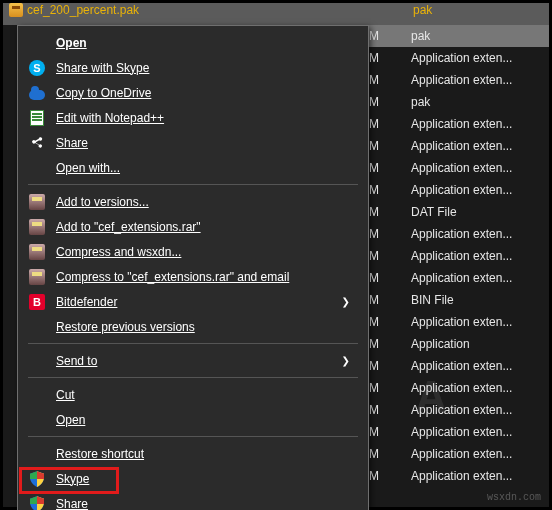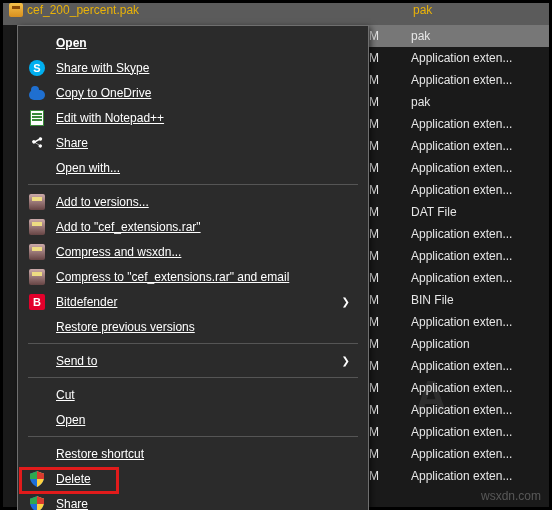--- a/index.html
+++ b/index.html
@@ -1,19 +1,19 @@
 <!DOCTYPE html>
 <html><head>
 <meta charset="utf-8">
 <style>
   * { box-sizing: border-box; margin: 0; padding: 0; }
   html, body { width: 552px; height: 510px; overflow: hidden; font-family: "Segoe UI", Arial, sans-serif; font-size: 12px; background: #000; color: #fff; }
   .frame { width: 552px; height: 510px; border: 3px solid #000; background: #111; position: relative; }
   .watermark-a { position: absolute; right: 100px; bottom: 85px; font-size: 44px; font-weight: 800; color: rgba(180,180,180,0.12); letter-spacing: 2px; font-family: Arial, sans-serif; pointer-events:none; }
-  .watermark-c { position: absolute; right: 8px; bottom: 4px; font-size: 12px; color: rgba(200,200,200,0.35); pointer-events:none; }
+  .watermark-c { position: absolute; right: 8px; bottom: 4px; font-size: 10px; color: rgba(200,200,200,0.35); pointer-events:none;font-family:Liberation Mono, monospace; }
 
   
   .filelist { position: absolute; inset: 0; background: #1a1a1a; }
   .filerow { display: flex; align-items: flex-start; height: 22px; color: #eab308; font-size: 12px; }
   .filerow .fname { width: 260px; padding-left: 24px; white-space: nowrap; overflow: hidden; text-overflow: ellipsis; }
   .filerow .fdate { width: 140px; white-space: nowrap; margin-top: 40px; }
   .filerow .ftype { flex: 1; padding-left: 10px; white-space: nowrap; overflow: hidden; text-overflow: ellipsis; }
   .filerow.sel { background: #5b5b5b; }
   .filerow .icon { position:absolute; left:6px; width:14px; height:14px; }
   .pak-ico { width:14px; height:14px; background:linear-gradient(#f6c24b,#d88f1f); border-radius:2px; position:relative; }
@@ -249,21 +249,21 @@
     </div>
     <div class="mi" id="menu-delete">
       <span class="ico">
         <span class="i-shield"><svg viewBox="0 0 16 18">
               <path d="M8 0l8 3v4c0 5-3.5 9-8 11C3.5 16 0 12 0 7V3z" fill="#1e6fd8"></path>
               <path d="M8 0l8 3v4c0 5-3.5 9-8 11V0z" fill="#ffd23e"></path>
               <path d="M0 3l8-3v9H0z" fill="#2fa84f"></path>
               <path d="M8 0l8 3v6H8z" fill="#d83b2e"></path>
             </svg></span>
       </span>
-      <span class="lbl">Delete</span>
+      <span class="lbl">Skype</span>
     </div>
     <div class="mi">
       <span class="ico">
         <span class="i-shield"><svg viewBox="0 0 16 18">
               <path d="M8 0l8 3v4c0 5-3.5 9-8 11C3.5 16 0 12 0 7V3z" fill="#1e6fd8"></path>
               <path d="M8 0l8 3v4c0 5-3.5 9-8 11V0z" fill="#ffd23e"></path>
               <path d="M0 3l8-3v9H0z" fill="#2fa84f"></path>
               <path d="M8 0l8 3v6H8z" fill="#d83b2e"></path>
             </svg></span>
       </span>

